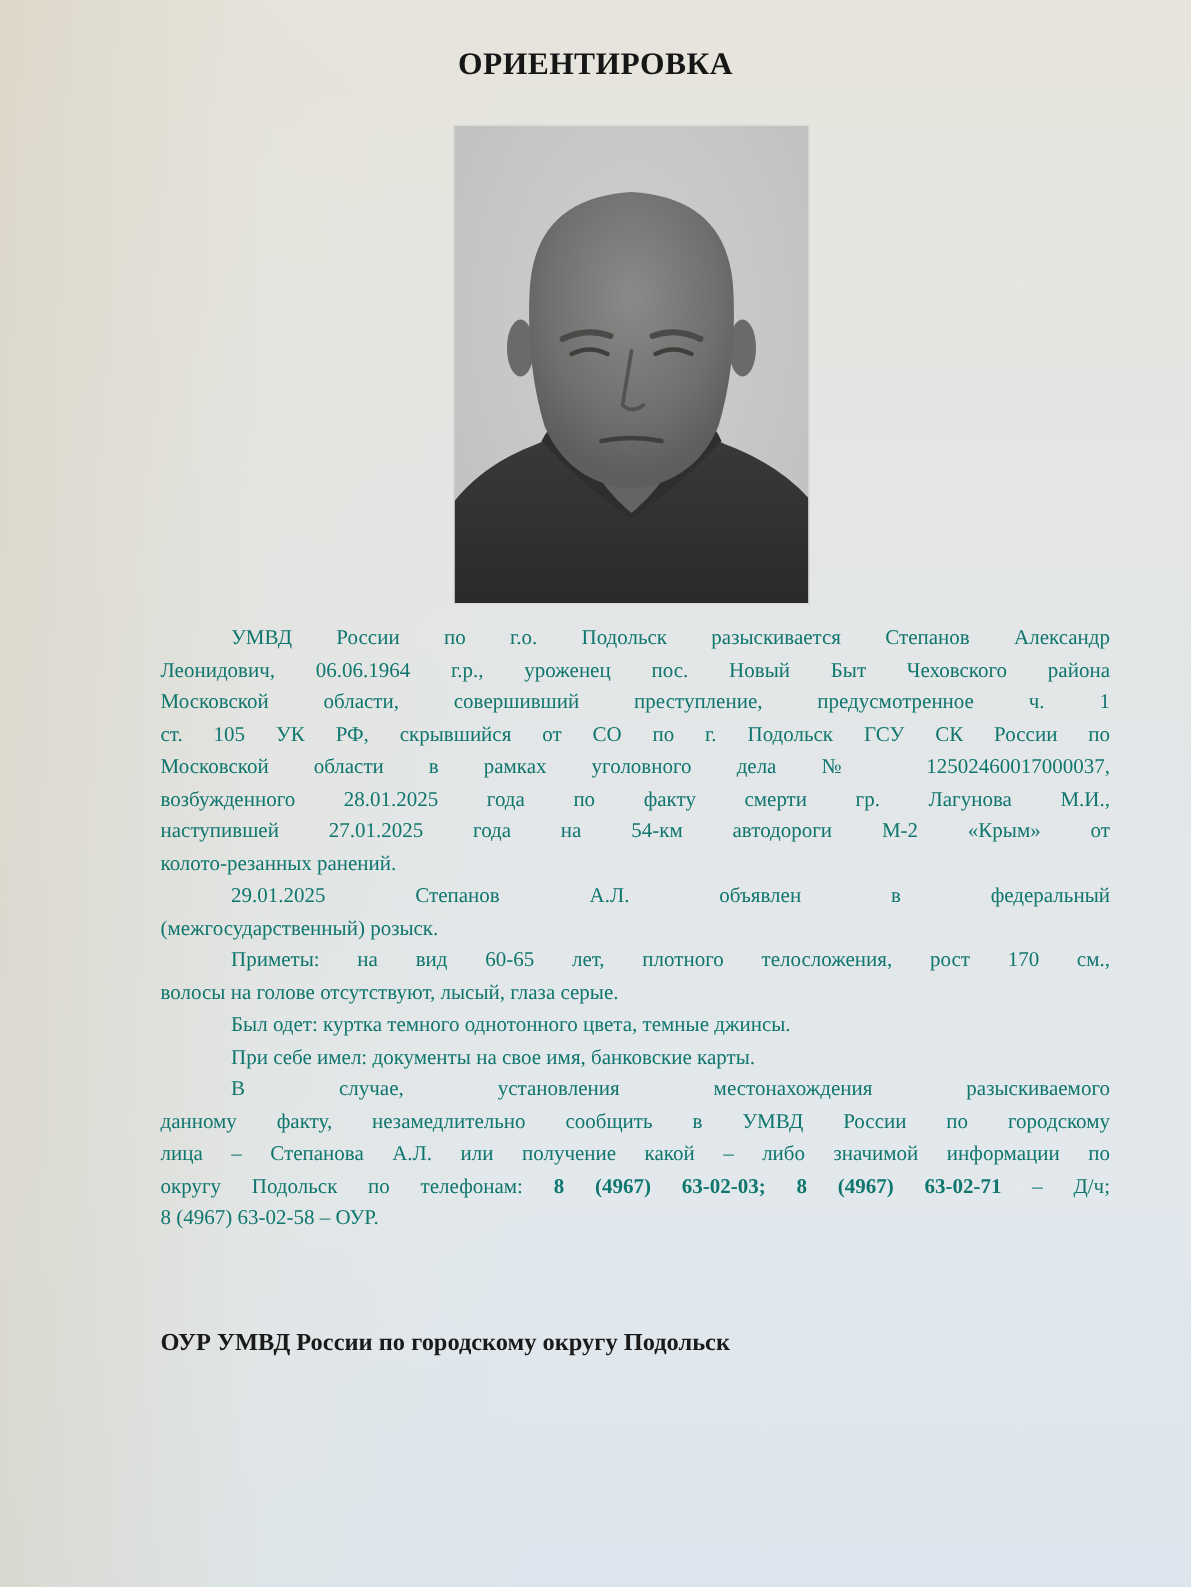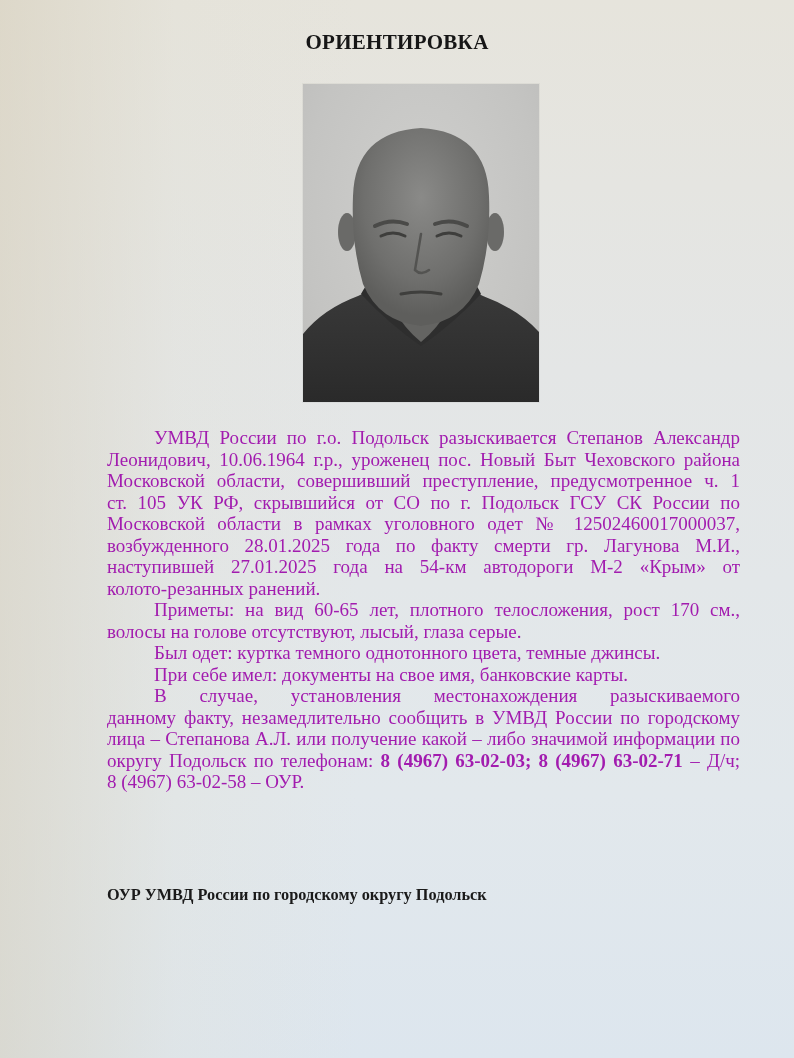--- a/index.html
+++ b/index.html
@@ -40,25 +40,25 @@
       width: 236px;
       height: 318px;
       background: radial-gradient(ellipse at 50% 40%, #cfcfcd 0%, #c4c4c2 70%, #bdbdbb 100%);
       overflow: hidden;
       box-shadow: 0 0 0 1px rgba(0,0,0,0.04);
     }
     .photo svg { display: block; }
     .body-text {
       position: absolute;
       left: 107px;
-      top: 427px;
+      top: 415px;
       width: 633px;
-      font-size: 19px;
+      font-size: 14px;
       line-height: 21.5px;
-      color: #a21caf;
+      color: #0f766e;
     }
     .para {
       margin: 0;
       text-align: justify;
       text-align-last: left;
     }
     .line {
       display: block;
       text-align: justify;
       text-align-last: justify;
@@ -117,29 +117,33 @@
       <path d="M118 150 L112 186 Q118 192 126 186" stroke="#535351" stroke-width="2.5" fill="none" stroke-linecap="round"></path>
 
       <path d="M98 210 Q118 206 138 210" stroke="#3f3f3d" stroke-width="3" fill="none" stroke-linecap="round"></path>
     </svg>
   </div>
 
   <div class="body-text">
 
     <div class="para">
       <span class="line indent">УМВД России по г.о. Подольск разыскивается Степанов Александр</span>
-      <span class="line">Леонидович, 10.06.1964 г.р., уроженец пос. Новый Быт Чеховского района</span>
+      <span class="line">Леонидович, 06.06.1964 г.р., уроженец пос. Новый Быт Чеховского района</span>
       <span class="line">Московской области, совершивший преступление, предусмотренное ч. 1</span>
       <span class="line">ст. 105 УК РФ, скрывшийся от СО по г. Подольск ГСУ СК России по</span>
-      <span class="line">Московской области в рамках уголовного одет № 12502460017000037,</span>
+      <span class="line">Московской области в рамках уголовного дела № 12502460017000037,</span>
       <span class="line">возбужденного 28.01.2025 года по факту смерти гр. Лагунова М.И.,</span>
       <span class="line">наступившей 27.01.2025 года на 54-км автодороги М-2 «Крым» от</span>
       <span class="line last">колото-резанных ранений.</span>
     </div>
 
+    <div class="para">
+      <span class="line indent">29.01.2025 Степанов А.Л. объявлен в федеральный</span>
+      <span class="line last">(межгосударственный) розыск.</span>
+    </div>
 
     <div class="para bold">
       <span class="line indent">Приметы: на вид 60-65 лет, плотного телосложения, рост 170 см.,</span>
       <span class="line last">волосы на голове отсутствуют, лысый, глаза серые.</span>
     </div>
 
     <div class="para bold">
       <span class="line indent last">Был одет: куртка темного однотонного цвета, темные джинсы.</span>
     </div>
 

